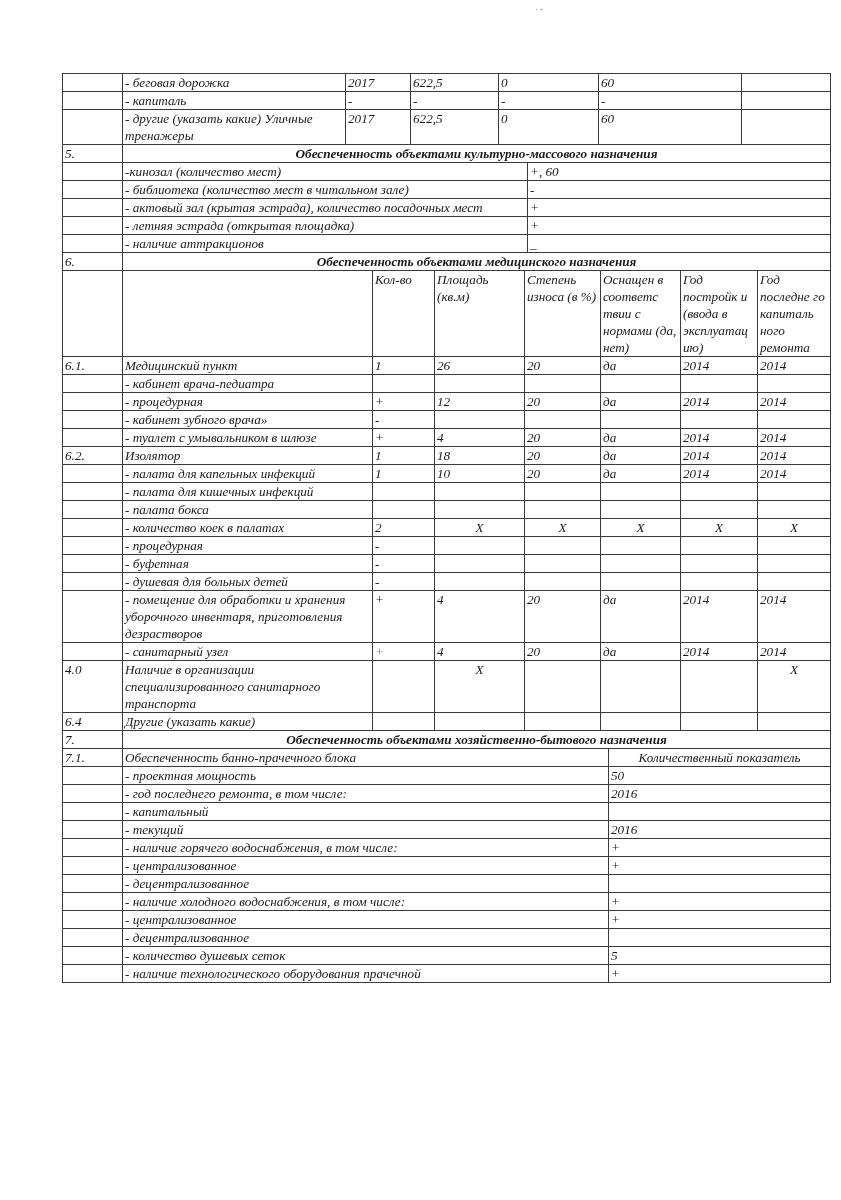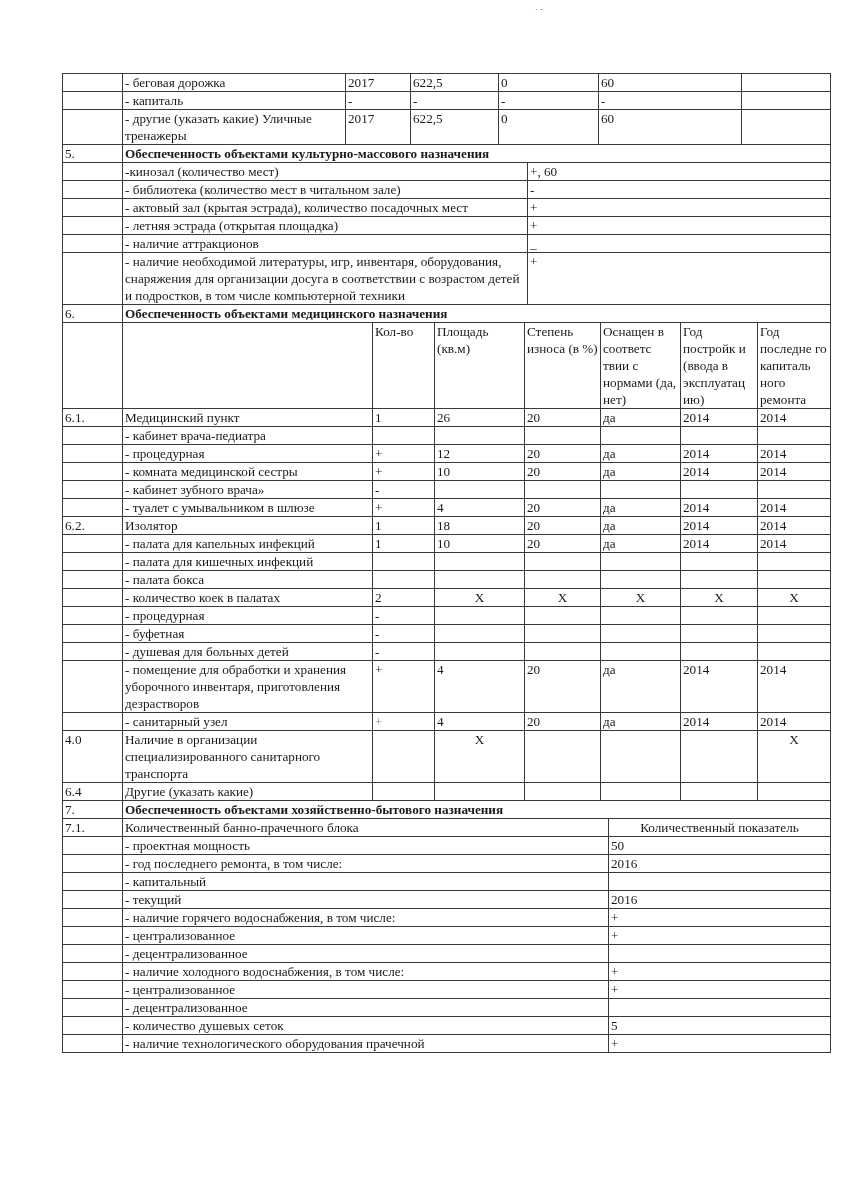--- a/index.html
+++ b/index.html
@@ -1,21 +1,21 @@
 <!DOCTYPE html>
 <html><head>
 <meta charset="utf-8">
 <style>
   html, body { margin:0; padding:0; background:#fff; }
   body { width:841px; height:1200px; position:relative; overflow:hidden;
          font-family:"Liberation Serif", serif; color:#1a1a1a; font-size:13px; }
   .page { position:absolute; left:62px; top:73px; width:768px; }
-  table { border-collapse:collapse; width:768px; table-layout:fixed; }
+  table { border-collapse:collapse; width:768px; table-layout:fixed;font-style:italic; }
   td { border:1px solid #3a3a3a; padding:0 2px; vertical-align:top; line-height:17px; font-size:13.2px; }
-  .hdr { text-align:left; font-weight:bold; }
+  .hdr { text-align:center; font-weight:bold; }
   .ctr { text-align:center; }
   .gray { color:#888; }
   .mark { position:absolute; left:535px; top:4px; font-size:9px; color:#c55; }
 </style>
 </head>
 <body>
 
 <div class="mark">· -</div>
 
 <div class="page">
@@ -88,25 +88,20 @@
         </tr>
         <tr>
           <td></td>
           <td>- летняя эстрада (открытая площадка)</td>
           <td>+</td>
         </tr>
         <tr>
           <td></td>
           <td>- наличие аттракционов</td>
           <td>_</td>
-        </tr>
-        <tr>
-          <td></td>
-          <td>- наличие необходимой литературы, игр, инвентаря, оборудования, снаряжения для организации досуга в соответствии с возрастом детей и подростков, в том числе компьютерной техники</td>
-          <td>+</td>
         </tr>
       </tbody>
   </table>
 
   <table style="margin-top:-1px">
     <colgroup>
       <col style="width:60px">
         <col style="width:250px">
         <col style="width:62px">
         <col style="width:90px">
@@ -155,30 +150,20 @@
           <td>- процедурная</td>
           <td class="">+</td>
           <td class="">12</td>
           <td class="">20</td>
           <td class="">да</td>
           <td class="">2014</td>
           <td class="">2014</td>
         </tr>
         <tr>
           <td></td>
-          <td>- комната медицинской сестры</td>
-          <td class="">+</td>
-          <td class="">10</td>
-          <td class="">20</td>
-          <td class="">да</td>
-          <td class="">2014</td>
-          <td class="">2014</td>
-        </tr>
-        <tr>
-          <td></td>
           <td>- кабинет зубного врача»</td>
           <td class="">-</td>
           <td class=""></td>
           <td class=""></td>
           <td class=""></td>
           <td class=""></td>
           <td class=""></td>
         </tr>
         <tr>
           <td></td>
@@ -319,21 +304,21 @@
         <col style="width:486px">
         <col style="width:222px">
       </colgroup>
     <tbody id="sec7">
       <tr>
         <td>7.</td>
         <td colspan="2" class="hdr">Обеспеченность объектами хозяйственно-бытового назначения</td>
       </tr>
       <tr>
         <td>7.1.</td>
-        <td>Количественный банно-прачечного блока</td>
+        <td>Обеспеченность банно-прачечного блока</td>
         <td class="ctr">Количественный показатель</td>
       </tr>
     <tr>
           <td></td>
           <td>- проектная мощность</td>
           <td>50</td>
         </tr>
         <tr>
           <td></td>
           <td>- год последнего ремонта, в том числе:</td>

